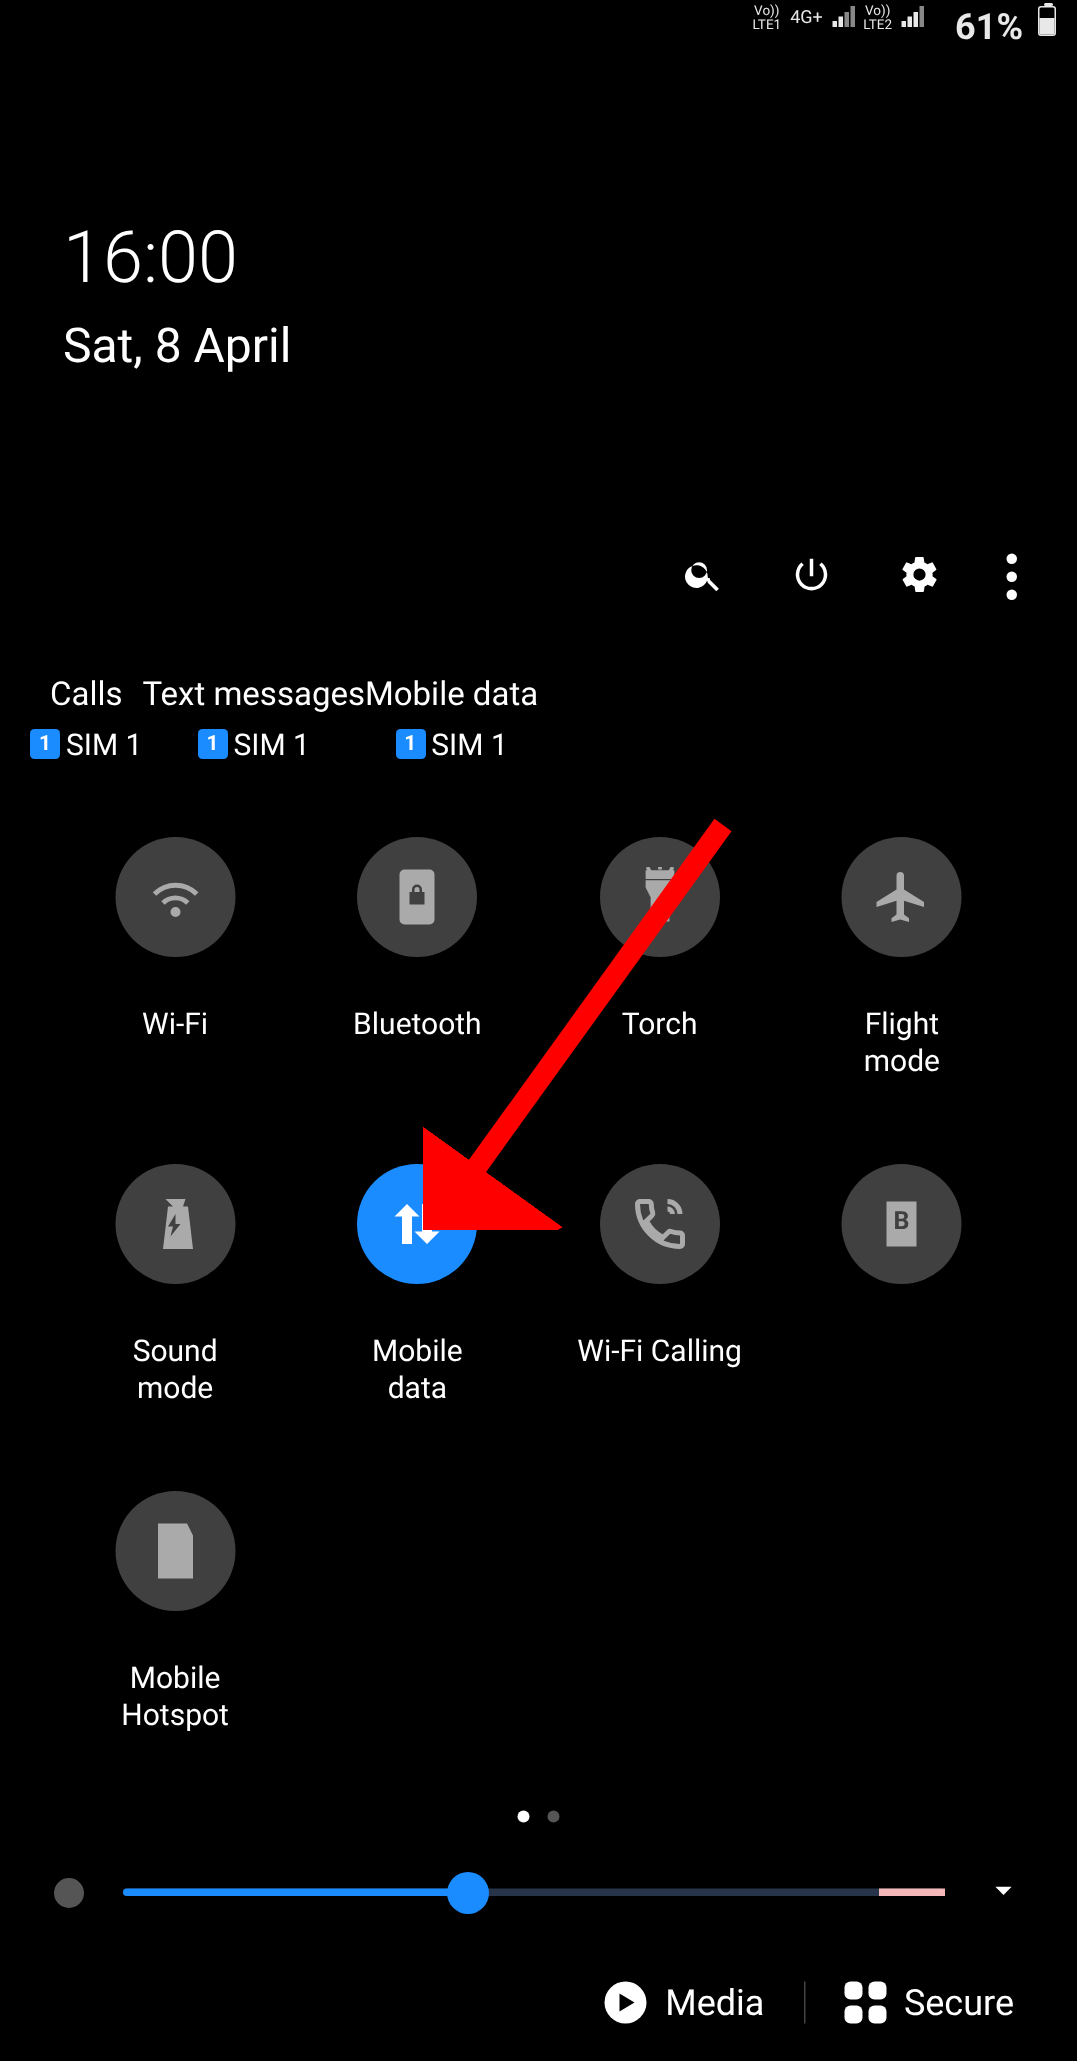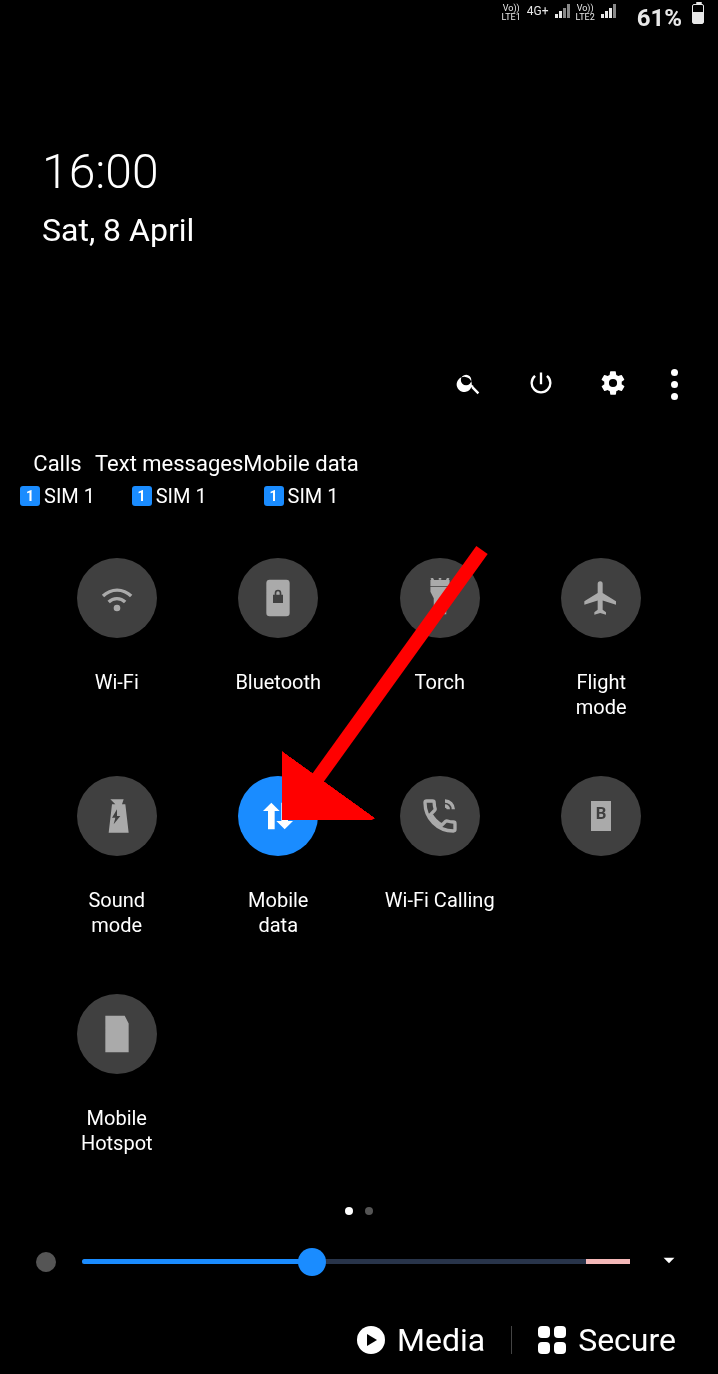--- a/index.html
+++ b/index.html
@@ -113,21 +113,21 @@
 .track .pink{ position:absolute; right:0; top:0; height:100%; background:#f4b8b8; width:8%; }
 .thumb{
   position:absolute; top:50%; left:42%; transform:translate(-50%,-50%);
   width:28px; height:28px; border-radius:50%; background:#1a8cff;
 }
 .chev-down svg{ width:26px; height:26px; fill:#fff; }
 .bottom {
   display:flex; justify-content:flex-end; align-items:center;
   gap:26px;
   padding: 44px 42px 0 42px;
-  font-size:32px;
+  font-size:24px;
 }
 .bottom .sep{ width:1px; height:28px; background:#444; }
 .bottom .item{ display:flex; align-items:center; gap:12px; }
 .play-circle{ width:28px; height:28px; border-radius:50%; background:#fff; display:flex; align-items:center; justify-content:center; }
 .play-circle::after{ content:""; border-left:10px solid #000; border-top:6px solid transparent; border-bottom:6px solid transparent; margin-left:2px;}
 .grid4 { display:grid; grid-template-columns:12px 12px; grid-template-rows:12px 12px; gap:4px;}
 .grid4 span{ background:#fff; border-radius:4px; }
 .annotation-arrow{
   position:absolute;
   left:282px; top:540px;

